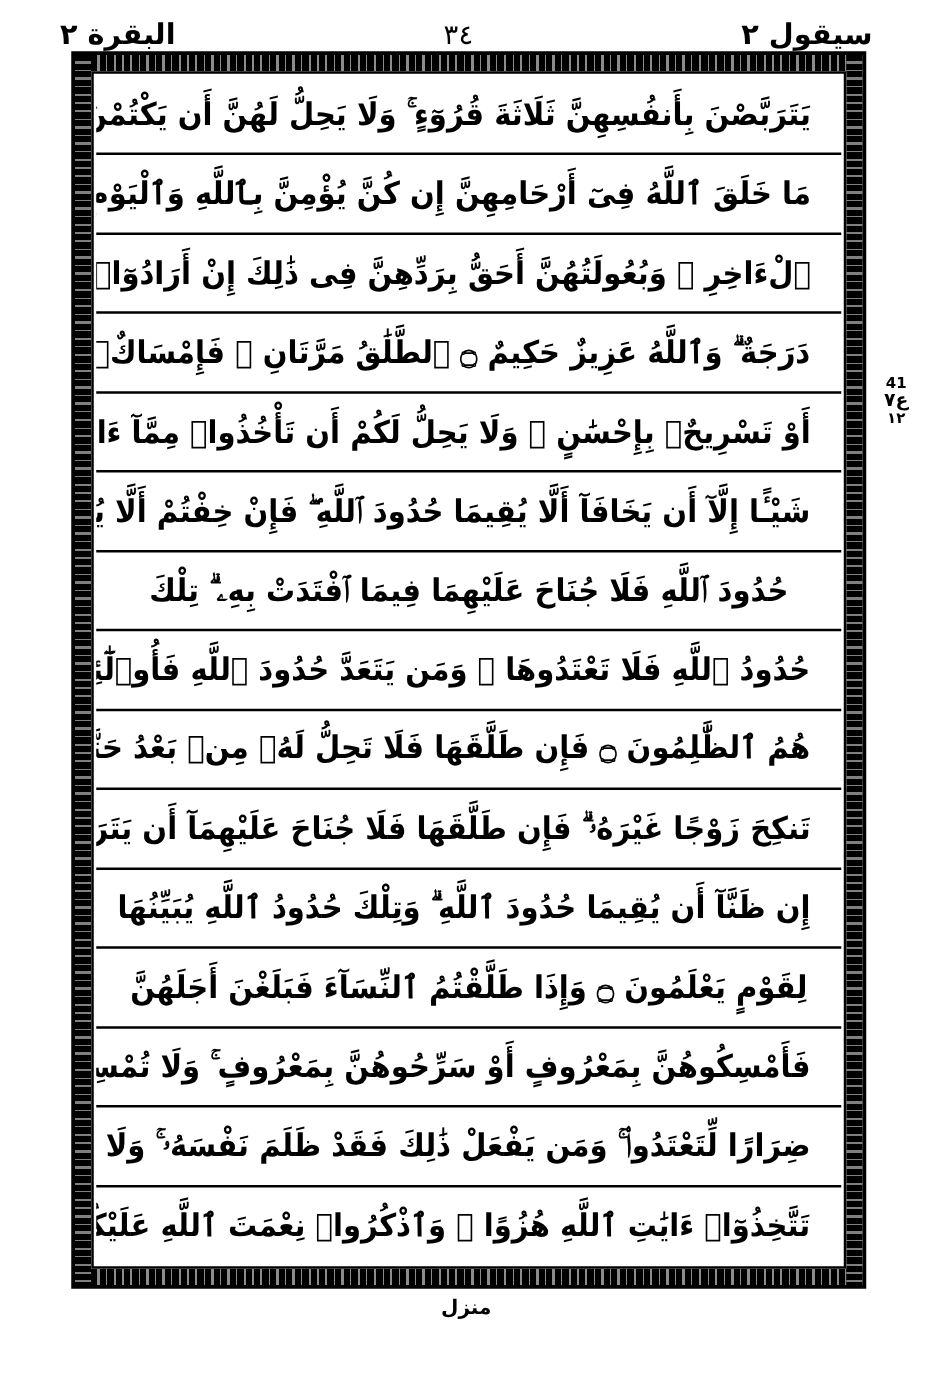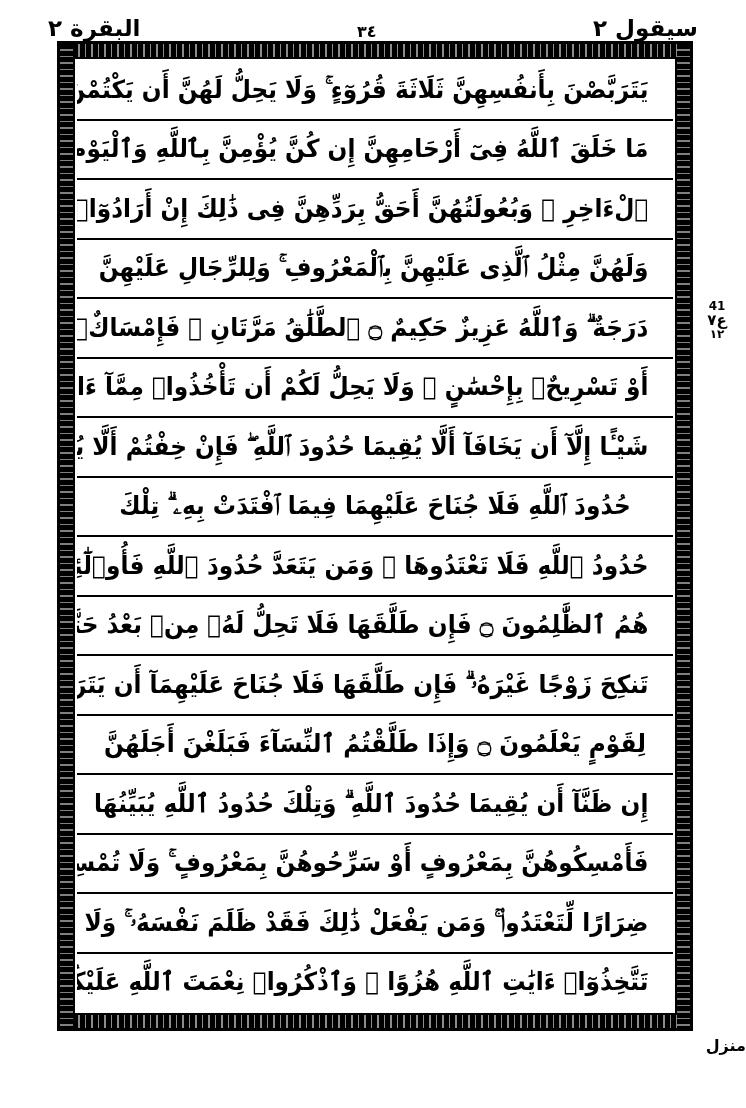--- a/index.html
+++ b/index.html
@@ -36,22 +36,22 @@
   }
   .hdr-text {
     font-family: "DejaVu Sans", sans-serif;
     font-size: 23px;
     font-weight: 700;
     line-height: 1;
     white-space: nowrap;
     color: #000;
   }
   .hdr-center {
-    font-size: 16px;
-    font-weight: 700;
+    font-size: 22px;
+    font-weight: 400;
     letter-spacing: 0px;
   }
 
   
   .frame-outer {
     position: absolute;
     left: 57px;
     top: 41px;
     width: 636px;
     height: 990px;
@@ -181,20 +181,21 @@
     color: #000;
   }
   .ruku-marker .ruku-sym { font-size: 15px; text-align: center; }
 
   
   .footer {
     position: absolute;
     left: 0;
     right: 0;
     top: 1036px;
+    text-align: center;
     direction: rtl;
   }
   .footer .footer-text {
     font-family: "DejaVu Sans", sans-serif;
     font-size: 16px;
     font-weight: 700;
     color: #000;
   }
 </style>
 </head>
@@ -228,23 +229,20 @@
         <div class="ayah-line">
           <div class="ayah-text">يَتَرَبَّصْنَ بِأَنفُسِهِنَّ ثَلَاثَةَ قُرُوٓءٍ ۚ وَلَا يَحِلُّ لَهُنَّ أَن يَكْتُمْنَ</div>
         </div>
         <div class="ayah-line">
           <div class="ayah-text">مَا خَلَقَ ٱللَّهُ فِىٓ أَرْحَامِهِنَّ إِن كُنَّ يُؤْمِنَّ بِٱللَّهِ وَٱلْيَوْمِ</div>
         </div>
         <div class="ayah-line">
           <div class="ayah-text">ٱلْءَاخِرِ ۚ وَبُعُولَتُهُنَّ أَحَقُّ بِرَدِّهِنَّ فِى ذَٰلِكَ إِنْ أَرَادُوٓا۟ إِصْلَٰحًا</div>
         </div>
         <div class="ayah-line">
-          <div class="ayah-text">وَلَهُنَّ مِثْلُ ٱلَّذِى عَلَيْهِنَّ بِٱلْمَعْرُوفِ ۚ وَلِلرِّجَالِ عَلَيْهِنَّ</div>
-        </div>
-        <div class="ayah-line">
           <div class="ayah-text">دَرَجَةٌ ۗ وَٱللَّهُ عَزِيزٌ حَكِيمٌ ۝ ٱلطَّلَٰقُ مَرَّتَانِ ۖ فَإِمْسَاكٌۢ بِمَعْرُوفٍ</div>
         </div>
         <div class="ayah-line">
           <div class="ayah-text">أَوْ تَسْرِيحٌۢ بِإِحْسَٰنٍ ۗ وَلَا يَحِلُّ لَكُمْ أَن تَأْخُذُوا۟ مِمَّآ ءَاتَيْتُمُوهُنَّ</div>
         </div>
         <div class="ayah-line">
           <div class="ayah-text">شَيْـًٔا إِلَّآ أَن يَخَافَآ أَلَّا يُقِيمَا حُدُودَ ٱللَّهِ ۖ فَإِنْ خِفْتُمْ أَلَّا يُقِيمَا</div>
         </div>
         <div class="ayah-line">
           <div class="ayah-text">حُدُودَ ٱللَّهِ فَلَا جُنَاحَ عَلَيْهِمَا فِيمَا ٱفْتَدَتْ بِهِۦ ۗ تِلْكَ</div>
@@ -252,24 +250,24 @@
         <div class="ayah-line">
           <div class="ayah-text">حُدُودُ ٱللَّهِ فَلَا تَعْتَدُوهَا ۚ وَمَن يَتَعَدَّ حُدُودَ ٱللَّهِ فَأُو۟لَٰٓئِكَ</div>
         </div>
         <div class="ayah-line">
           <div class="ayah-text">هُمُ ٱلظَّٰلِمُونَ ۝ فَإِن طَلَّقَهَا فَلَا تَحِلُّ لَهُۥ مِنۢ بَعْدُ حَتَّىٰ</div>
         </div>
         <div class="ayah-line">
           <div class="ayah-text">تَنكِحَ زَوْجًا غَيْرَهُۥ ۗ فَإِن طَلَّقَهَا فَلَا جُنَاحَ عَلَيْهِمَآ أَن يَتَرَاجَعَآ</div>
         </div>
         <div class="ayah-line">
+          <div class="ayah-text">إِن ظَنَّآ أَن يُقِيمَا حُدُودَ ٱللَّهِ ۗ وَتِلْكَ حُدُودُ ٱللَّهِ يُبَيِّنُهَا</div>
+        </div>
+        <div class="ayah-line">
           <div class="ayah-text">لِقَوْمٍ يَعْلَمُونَ ۝ وَإِذَا طَلَّقْتُمُ ٱلنِّسَآءَ فَبَلَغْنَ أَجَلَهُنَّ</div>
-        </div>
-        <div class="ayah-line">
-          <div class="ayah-text">إِن ظَنَّآ أَن يُقِيمَا حُدُودَ ٱللَّهِ ۗ وَتِلْكَ حُدُودُ ٱللَّهِ يُبَيِّنُهَا</div>
         </div>
         <div class="ayah-line">
           <div class="ayah-text">فَأَمْسِكُوهُنَّ بِمَعْرُوفٍ أَوْ سَرِّحُوهُنَّ بِمَعْرُوفٍ ۚ وَلَا تُمْسِكُوهُنَّ</div>
         </div>
         <div class="ayah-line">
           <div class="ayah-text">ضِرَارًا لِّتَعْتَدُوا۟ ۚ وَمَن يَفْعَلْ ذَٰلِكَ فَقَدْ ظَلَمَ نَفْسَهُۥ ۚ وَلَا</div>
         </div>
         <div class="ayah-line">
           <div class="ayah-text">تَتَّخِذُوٓا۟ ءَايَٰتِ ٱللَّهِ هُزُوًا ۚ وَٱذْكُرُوا۟ نِعْمَتَ ٱللَّهِ عَلَيْكُمْ وَمَآ أَنزَلَ</div>
         </div>

